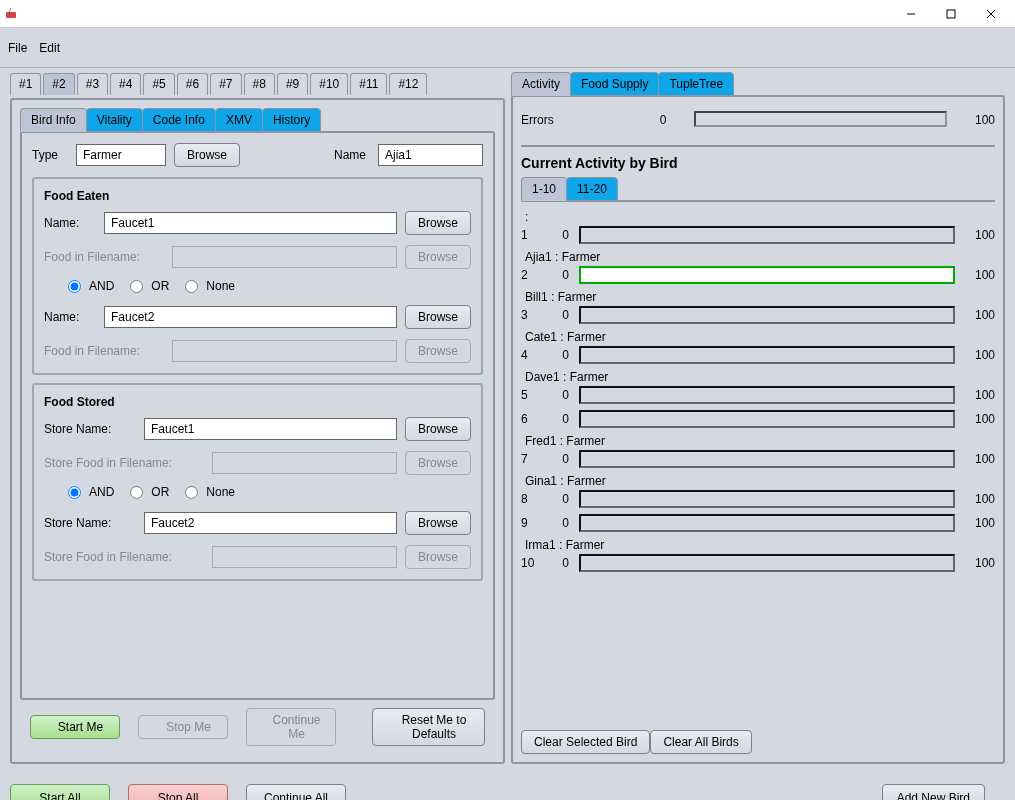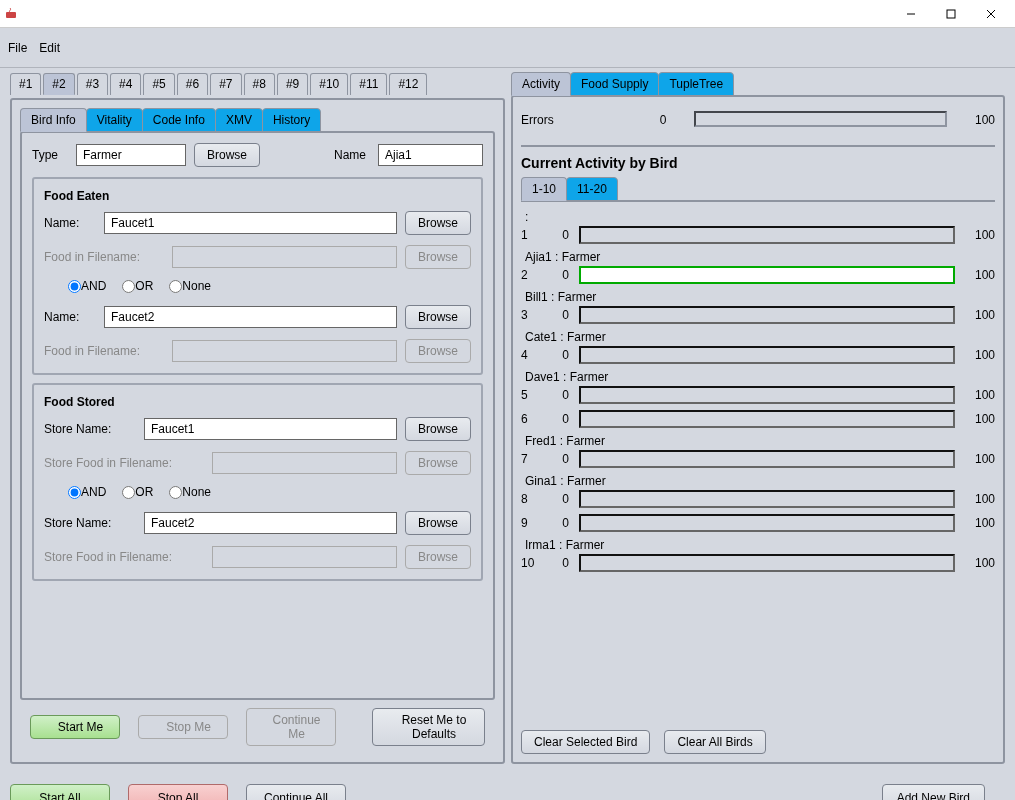--- a/index.html
+++ b/index.html
@@ -25,39 +25,39 @@
 .form-row label { min-width: 36px; }
 input.text { background: #fff; border: 1px solid #666; padding: 3px 6px; height: 22px; }
 input.text.disabled { background: #d4d8e0; border: 1px solid #aaa; color: #888; }
 .btn { background: linear-gradient(#e8ebef,#d4d8e0); border: 1px solid #7a808c; border-radius: 4px; padding: 4px 12px; cursor: default; min-width: 64px; text-align: center; }
 .btn.disabled { color: #888; border-color: #aaa; background: #d4d8e0; }
 .btn.green { background: linear-gradient(#d0f0c8,#a8e090); border-color: #6a9a5a; }
 .btn.red { background: linear-gradient(#f8d0d0,#f0b0b0); border-color: #b06a6a; }
 .section { border: 2px solid #a0a6b2; border-radius: 3px; padding: 10px; margin-top: 8px; }
 .section-title { font-weight: bold; margin-bottom: 8px; }
 .radio-row { display: flex; align-items: center; gap: 16px; margin: 8px 0 12px 24px; }
-.radio-row label { display: flex; align-items: center; gap: 0; }
+.radio-row label { display: flex; align-items: center; gap: 8px; }
 input[type=radio] { width: 13px; height: 13px; }
 .bottom-btns { display: flex; gap: 18px; padding: 8px 10px; align-items: center; }
 .bottom-btns .btn { min-width: 90px; padding-left: 23px; }
 .global-btns { display: flex; gap: 18px; padding: 10px; align-items: center; }
 .global-btns .btn { min-width: 100px; padding: 6px 14px; font-weight: 500; }
 .errors-row { display: flex; align-items: flex-end; gap: 28px; margin: 6px 0 14px 0; }
 .progress-bar { flex: 1; height: 16px; background: #d4d8e0; border: 2px inset #8e94a0; }
 .activity-title { font-weight: bold; font-size: 14px; margin-bottom: 6px; }
 .hr { border-top: 2px solid #8e94a0; margin: 4px 0 8px 0; }
 .bird-row { margin-bottom: 6px; }
 .bird-label { margin-bottom: 2px; margin-left: 4px; }
 .bird-bar-row { display: flex; align-items: center; gap: 10px; }
 .bird-num { width: 18px; text-align: left; }
 .bird-min { width: 20px; text-align: right; }
 .bar { flex: 1; height: 18px; border: 2px inset #666; background: #d4d8e0; }
 .bar.green { border: 2px solid #0a0; background: #fff; }
 .bird-max { width: 30px; text-align: right; }
-.activity-btns { display: flex; gap: 14px; margin-top: 24px; align-items: flex-end; }
+.activity-btns { display: flex; gap: 0; margin-top: 24px; align-items: flex-end; }
 .label-disabled { color: #888; }
 </style>
 </head>
 <body>
 
 <div class="titlebar">
   <svg class="java-icon" viewBox="0 0 16 16">
       <rect x="2" y="6" width="10" height="6" fill="#c44" rx="1"></rect>
       <path d="M6 2c2 2-2 3 0 4" stroke="#c44" fill="none"></path>
     </svg>
@@ -105,21 +105,21 @@
       <div class="inner-tabs" id="bird-tabs">
           <div class="inner-tab active">Bird Info</div>
           <div class="inner-tab">Vitality</div>
           <div class="inner-tab">Code Info</div>
           <div class="inner-tab">XMV</div>
           <div class="inner-tab">History</div>
         </div>
       <div class="inner-panel" style="flex:1;">
         <div class="form-row">
           <label>Type</label>
-          <input class="text" style="width: 110px;" value="Farmer">
+          <input class="text" style="width: 90px;" value="Farmer">
           <div class="btn">Browse</div>
           <span style="flex:1"></span>
           <label>Name</label>
           <input class="text" style="width: 105px;" value="Ajia1">
         </div>
 
         <div class="section">
           <div class="section-title">Food Eaten</div>
           <div class="form-row">
             <label style="min-width:52px">Name:</label>

